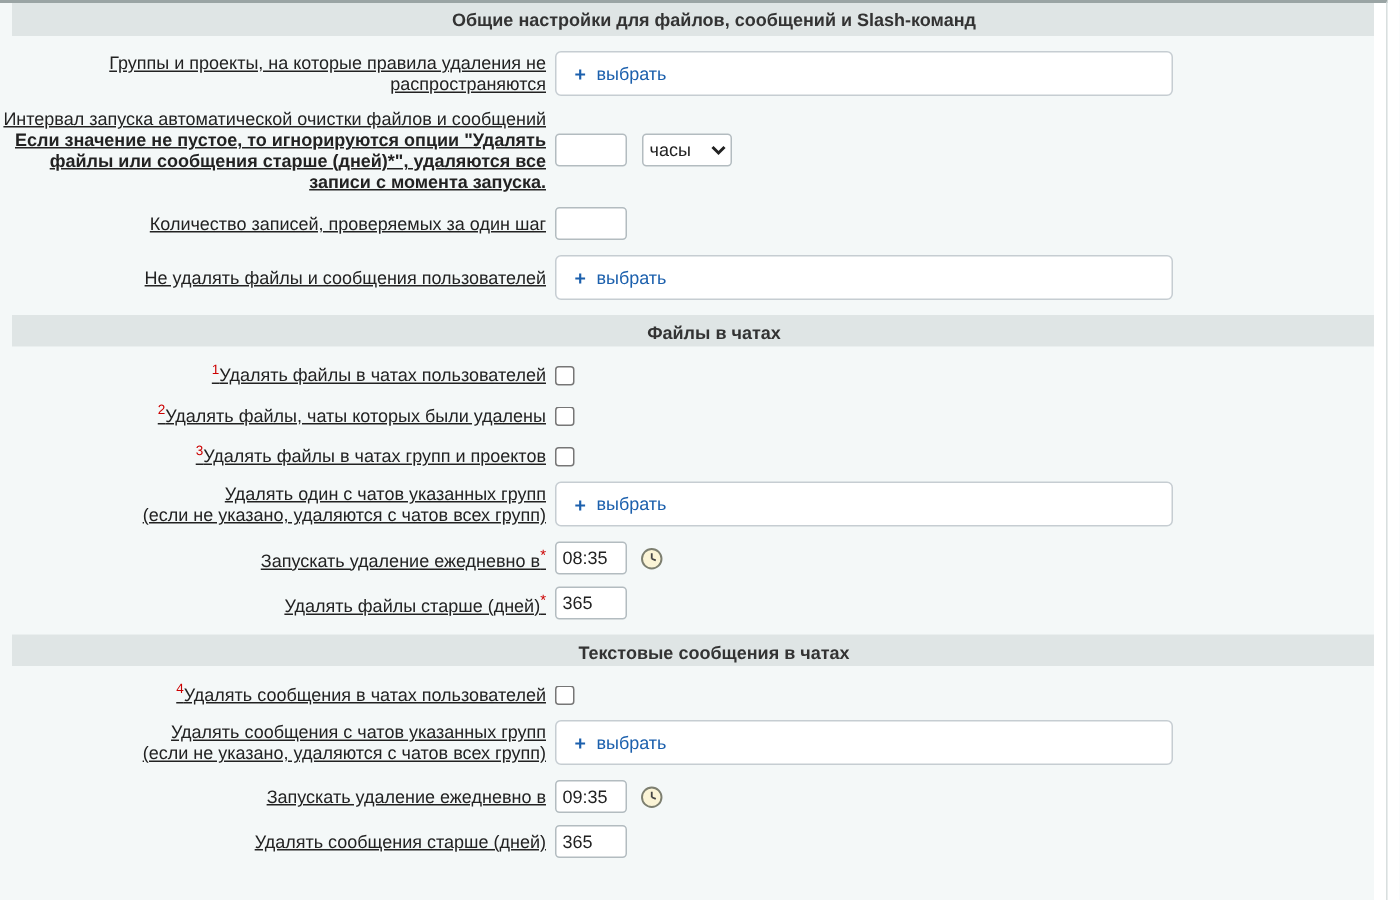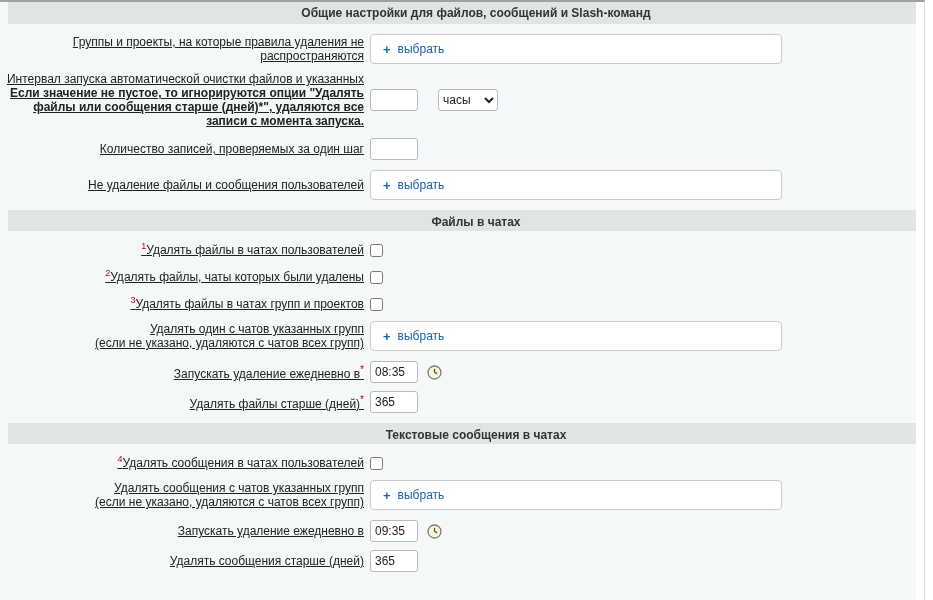--- a/index.html
+++ b/index.html
@@ -84,21 +84,21 @@
     border-radius: 3px;
     background: #ffffff;
     font-family: "Liberation Sans", sans-serif;
     font-size: 12px;
     color: #222;
     padding: 0 4px;
   }
   select {
     height: 22px;
     width: 60px;
-    margin-left: 20px;
+    margin-left: 10px;
     border: 1px solid #b3bcc0;
     border-radius: 3px;
     background: #ffffff;
     font-family: "Liberation Sans", sans-serif;
     font-size: 12px;
     color: #222;
   }
   input[type="checkbox"] {
     width: 13px;
     height: 13px;
@@ -128,40 +128,40 @@
         <a class="chooser-link">
             <span class="plus">+</span>
             <span>выбрать</span>
           </a>
       </div>
     </div>
   </div>
 
   <div class="row mt8">
     <div class="row-label">
-      <div>Интервал запуска автоматической очистки файлов и указанных</div>
+      <div>Интервал запуска автоматической очистки файлов и сообщений</div>
       <div class="note">Если значение не пустое, то игнорируются опции "Удалять файлы или сообщения старше (дней)*", удаляются все записи с момента запуска.</div>
     </div>
     <div class="row-ctrl">
       <input type="text" value="" style="">
       <select>
         <option>часы</option>
       </select>
     </div>
   </div>
 
   <div class="row mt10">
     <div class="row-label">Количество записей, проверяемых за один шаг</div>
     <div class="row-ctrl">
       <input type="text" value="" style="">
     </div>
   </div>
 
   <div class="row mt10">
-    <div class="row-label">Не удаление файлы и сообщения пользователей</div>
+    <div class="row-label">Не удалять файлы и сообщения пользователей</div>
     <div class="row-ctrl">
       <div class="chooser">
         <a class="chooser-link">
             <span class="plus">+</span>
             <span>выбрать</span>
           </a>
       </div>
     </div>
   </div>
 

